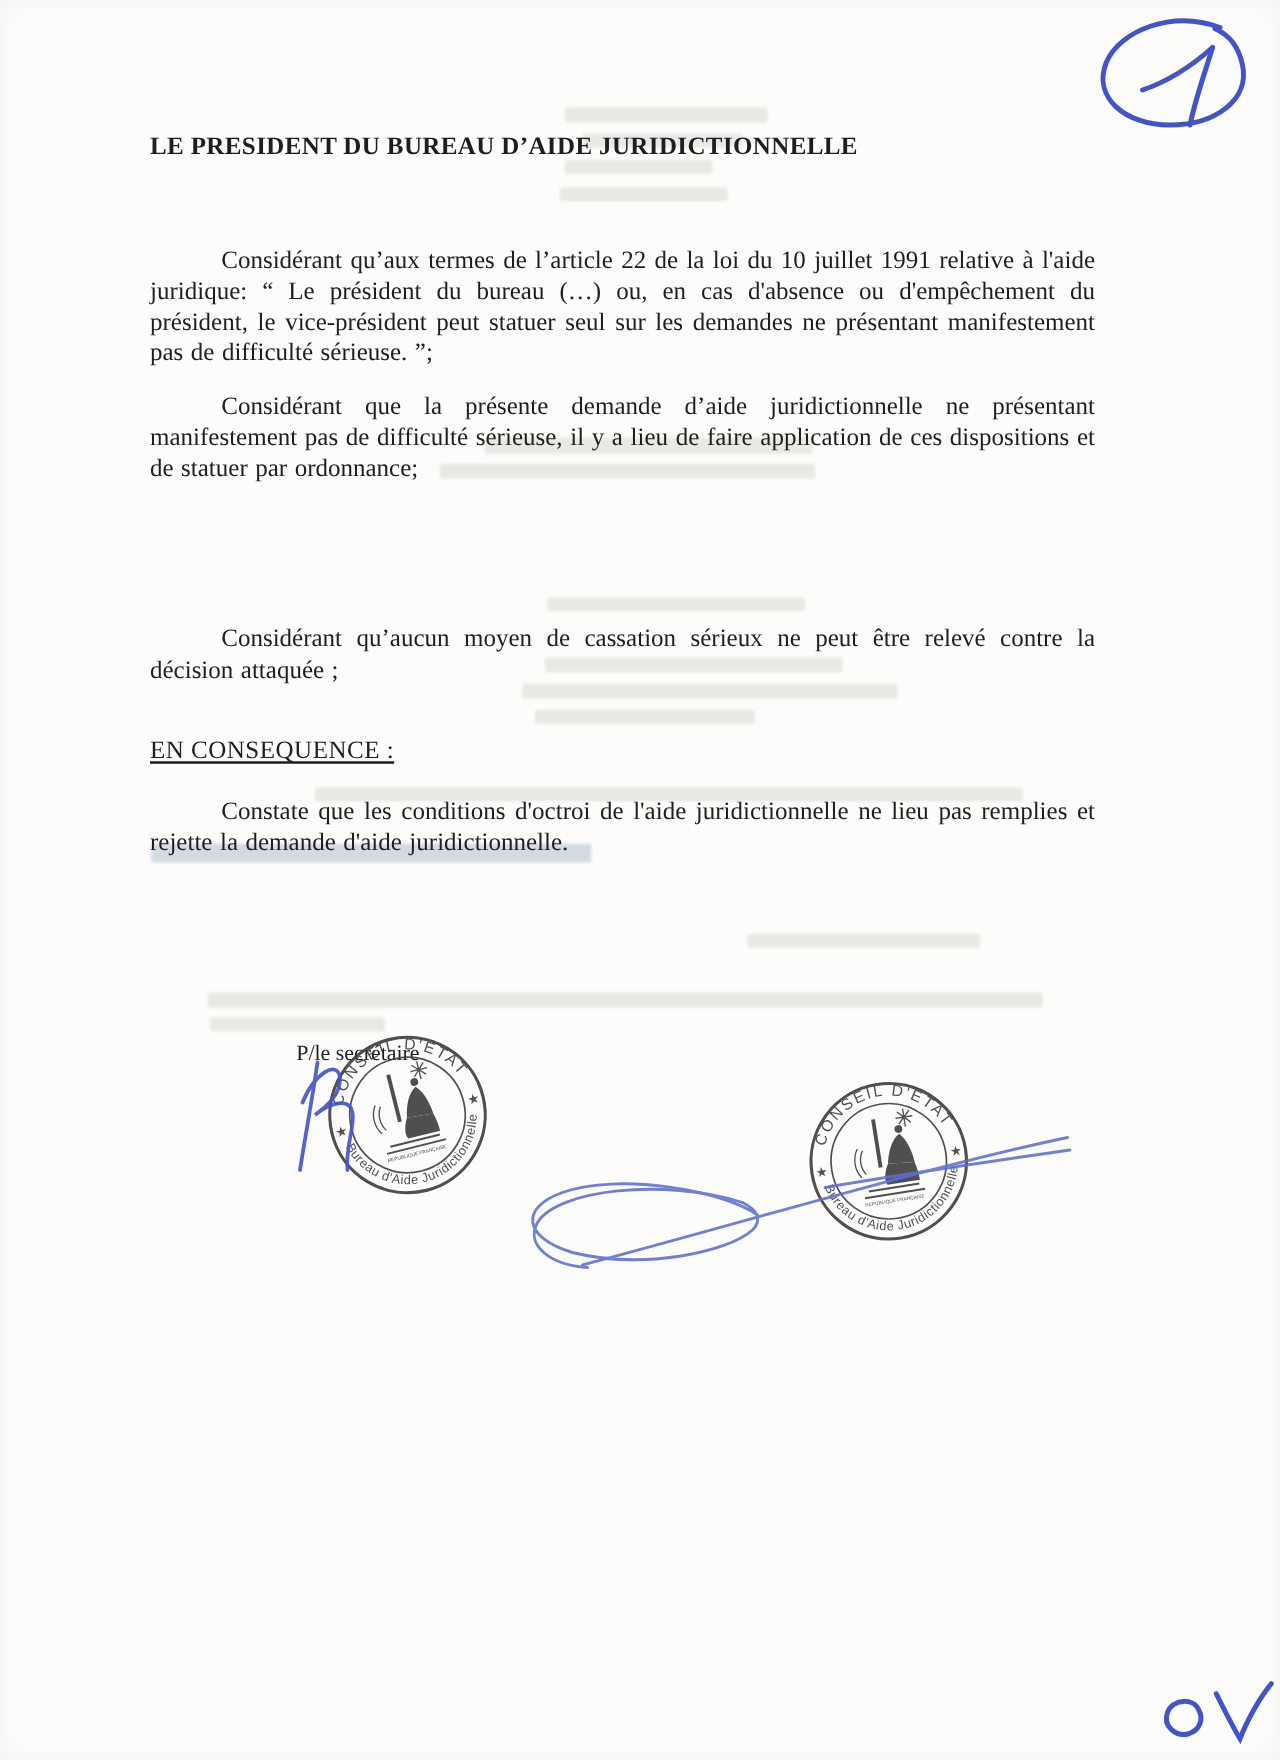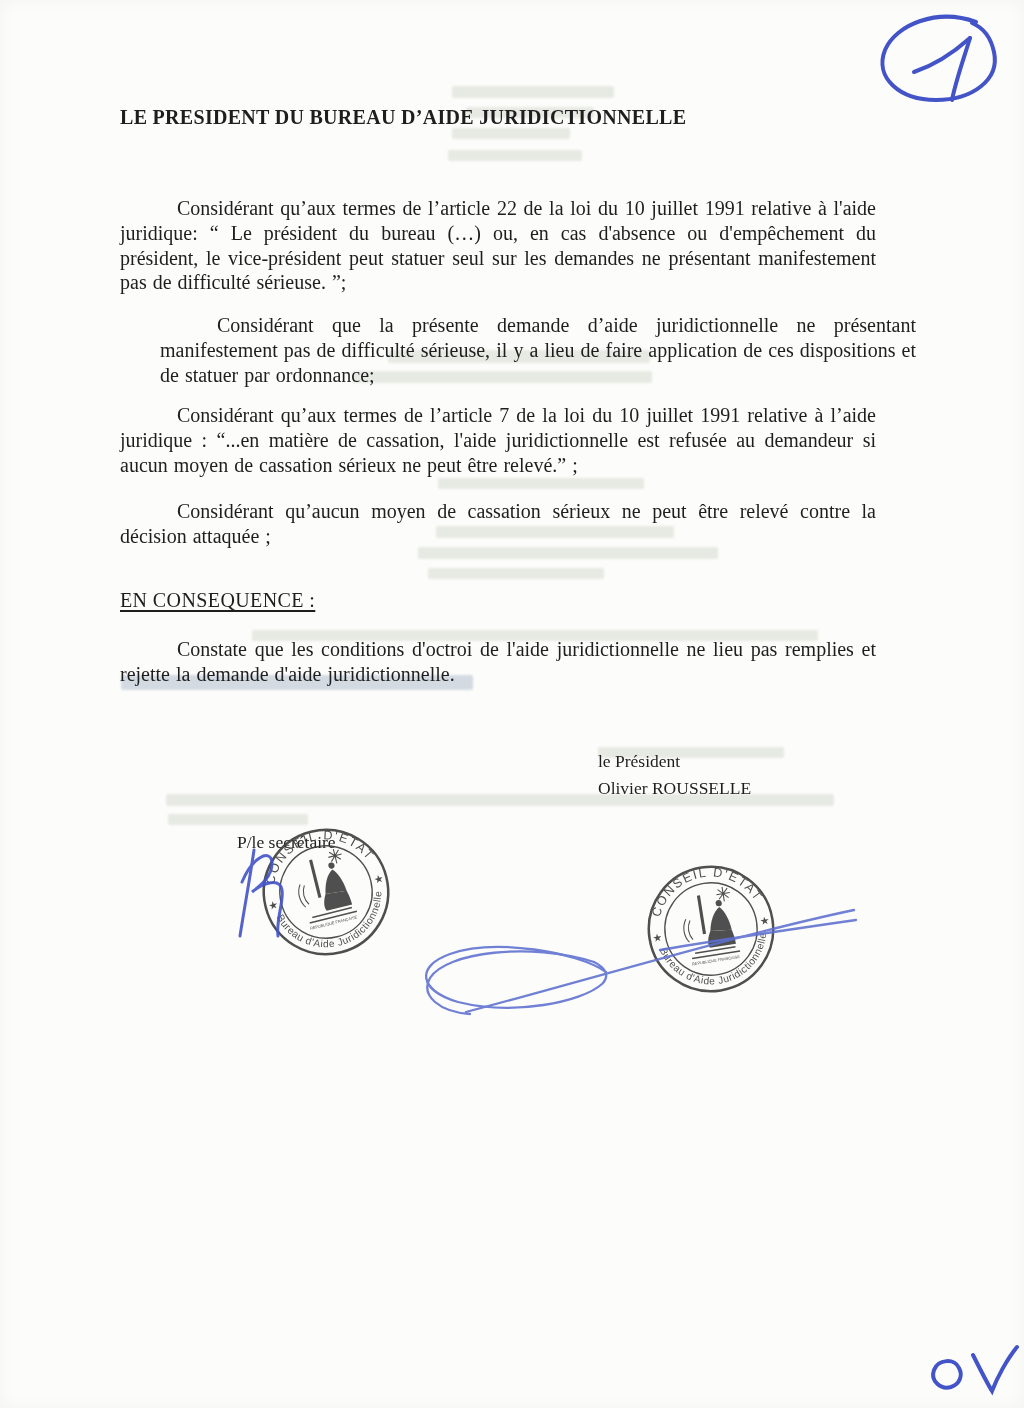--- a/index.html
+++ b/index.html
@@ -51,33 +51,28 @@
   <div class="ghost" style="left:428px;top:568px;width:176px;height:11px;"></div>
   <div class="ghost" style="left:252px;top:630px;width:566px;height:11px;"></div>
   <div class="ghost blue" style="left:121px;top:675px;width:352px;height:15px;"></div>
   <div class="ghost" style="left:598px;top:747px;width:186px;height:11px;"></div>
   <div class="ghost" style="left:166px;top:794px;width:668px;height:12px;"></div>
   <div class="ghost" style="left:168px;top:814px;width:140px;height:11px;"></div>
 
   <div class="doc-title">LE PRESIDENT DU BUREAU D’AIDE JURIDICTIONNELLE</div>
 
   <div class="para" style="top:196px;">Considérant qu’aux termes de l’article 22 de la loi du 10 juillet 1991 relative à l'aide juridique: “ Le président du bureau (…) ou, en cas d'absence ou d'empêchement du président, le vice-président peut statuer seul sur les demandes ne présentant manifestement pas de difficulté sérieuse. ”;</div>
-  <div class="para" style="top:313px;margin-left:40px;">Considérant que la présente demande d’aide juridictionnelle ne présentant manifestement pas de difficulté sérieuse, il y a lieu de faire application de ces dispositions et de statuer par ordonnance;</div>
-  <div class="para" style="top:403px;">Considérant qu’aux termes de l’article 7 de la loi du 10 juillet 1991 relative à l’aide juridique : “...en matière de cassation, l'aide juridictionnelle est refusée au demandeur si aucun moyen de cassation sérieux ne peut être relevé.” ;</div>
+  <div class="para" style="top:313px;">Considérant que la présente demande d’aide juridictionnelle ne présentant manifestement pas de difficulté sérieuse, il y a lieu de faire application de ces dispositions et de statuer par ordonnance;</div>
   <div class="para" style="top:499px;">Considérant qu’aucun moyen de cassation sérieux ne peut être relevé contre la décision attaquée ;</div>
 
   <div class="section-heading">EN CONSEQUENCE :</div>
 
   <div class="para" style="top:637px;">Constate que les conditions d'octroi de l'aide juridictionnelle ne lieu pas remplies et rejette la demande d'aide juridictionnelle.</div>
 
   <div class="sig-label" style="left:237px;top:792px;margin-top:40px;">P/le secrétaire</div>
-  <div class="sig-block" style="left:598px;top:748px;">
-    <div>le Président</div>
-    <div>Olivier ROUSSELLE</div>
-  </div>
 
   <div class="stamp" style="left:258px;top:824px;transform:rotate(-14deg);">
     <svg width="136" height="136" viewBox="0 0 140 140">
       <g fill="none" stroke="#3d3d3d">
         <circle cx="70" cy="70" r="64" stroke-width="2.6"></circle>
         <circle cx="70" cy="70" r="47.5" stroke-width="1.4"></circle>
       </g>
       <defs>
         <path id="arcT1" d="M 16,70 A 54,54 0 0 1 124,70"></path>
         <path id="arcB1" d="M 13,70 A 57,57 0 0 0 127,70"></path>

